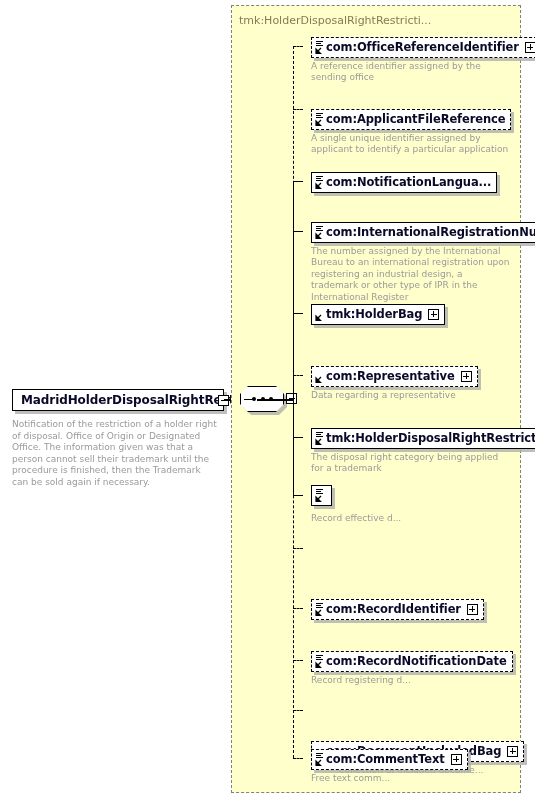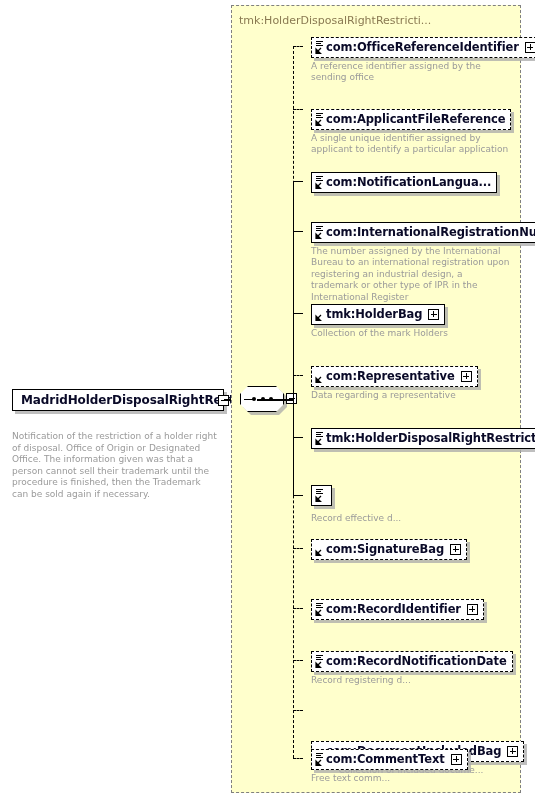--- a/index.html
+++ b/index.html
@@ -40,21 +40,21 @@
   .node-label {
     font-size: 11.5px;
     font-weight: bold;
     color: #0a0a28;
     white-space: nowrap;
     letter-spacing: -0.1px;
   }
   #root-node .node-label { font-size: 12px; }
 
   .node-desc {
-    margin-top: 20px;
+    margin-top: 8px;
     font-size: 9px;
     line-height: 11.5px;
     color: #9a9a9a;
     width: 206px;
   }
 
   
   .expander {
     position: absolute;
     width: 11px;
@@ -351,21 +351,21 @@
         <span class="node-label">com:InternationalRegistrationNu...</span>
       </div><div class="node-desc">The number assigned by the International Bureau to an international registration upon registering an industrial design, a trademark or other type of IPR in the International Register</div></div>
     <div class="child" style="top: 303px;"><div class="node-box">
         <span class="arrow-icon">
           <svg width="8" height="8" viewBox="0 0 8 8">
             <path d="M7 1 L2 6 M2 2 L2 6.5 L6.5 6.5 Z" stroke="#000" stroke-width="1.2" fill="#000"></path>
           </svg>
         </span>
         <span class="node-label">tmk:HolderBag</span>
         <span class="child-expander"></span>
-      </div><div class="node-desc">Collection of the mark Holders</div></div>
+      </div></div>
     <div class="child" style="top: 365px;"><div class="node-box optional">
         <span class="arrow-icon">
           <svg width="8" height="8" viewBox="0 0 8 8">
             <path d="M7 1 L2 6 M2 2 L2 6.5 L6.5 6.5 Z" stroke="#000" stroke-width="1.2" fill="#000"></path>
           </svg>
         </span>
         <span class="node-label">com:Representative</span>
         <span class="child-expander"></span>
       </div><div class="node-desc">Data regarding a representative</div></div>
     <div class="child" style="top: 427px;"><div class="node-box">
@@ -373,42 +373,34 @@
           <span class="ln ln1"></span>
           <span class="ln ln2"></span>
           <span class="ln ln3"></span>
         </span>
         <span class="arrow-icon">
           <svg width="8" height="8" viewBox="0 0 8 8">
             <path d="M7 1 L2 6 M2 2 L2 6.5 L6.5 6.5 Z" stroke="#000" stroke-width="1.2" fill="#000"></path>
           </svg>
         </span>
         <span class="node-label">tmk:HolderDisposalRightRestricti...</span>
-      </div></div>
+      </div><div class="node-desc">The disposal right category being applied for a trademark</div></div>
     <div class="child" style="top: 485px;"><div class="node-box">
         <span class="type-icon">
           <span class="ln ln1"></span>
           <span class="ln ln2"></span>
           <span class="ln ln3"></span>
         </span>
         <span class="arrow-icon">
           <svg width="8" height="8" viewBox="0 0 8 8">
             <path d="M7 1 L2 6 M2 2 L2 6.5 L6.5 6.5 Z" stroke="#000" stroke-width="1.2" fill="#000"></path>
           </svg>
         </span>
       </div><div class="node-desc">Record effective d...</div></div>
-    <div class="child" style="top: 538px;"><div class="node-box optional">
-        <span class="arrow-icon">
-          <svg width="8" height="8" viewBox="0 0 8 8">
-            <path d="M7 1 L2 6 M2 2 L2 6.5 L6.5 6.5 Z" stroke="#000" stroke-width="1.2" fill="#000"></path>
-          </svg>
-        </span>
-        <span class="node-label">com:SignatureBag</span>
-        <span class="child-expander"></span>
-      </div></div>
+    <div class="child" style="top: 538px;"></div>
     <div class="child" style="top: 598px;"><div class="node-box optional">
         <span class="type-icon">
           <span class="ln ln1"></span>
           <span class="ln ln2"></span>
           <span class="ln ln3"></span>
         </span>
         <span class="arrow-icon">
           <svg width="8" height="8" viewBox="0 0 8 8">
             <path d="M7 1 L2 6 M2 2 L2 6.5 L6.5 6.5 Z" stroke="#000" stroke-width="1.2" fill="#000"></path>
           </svg>

